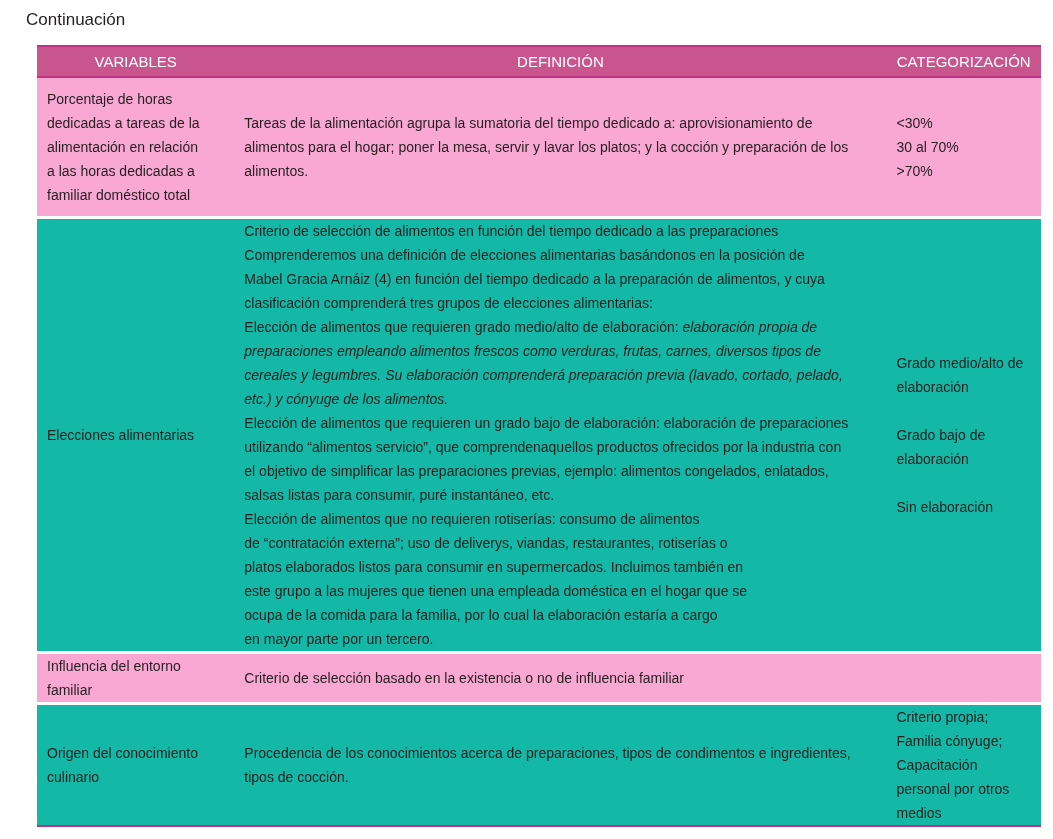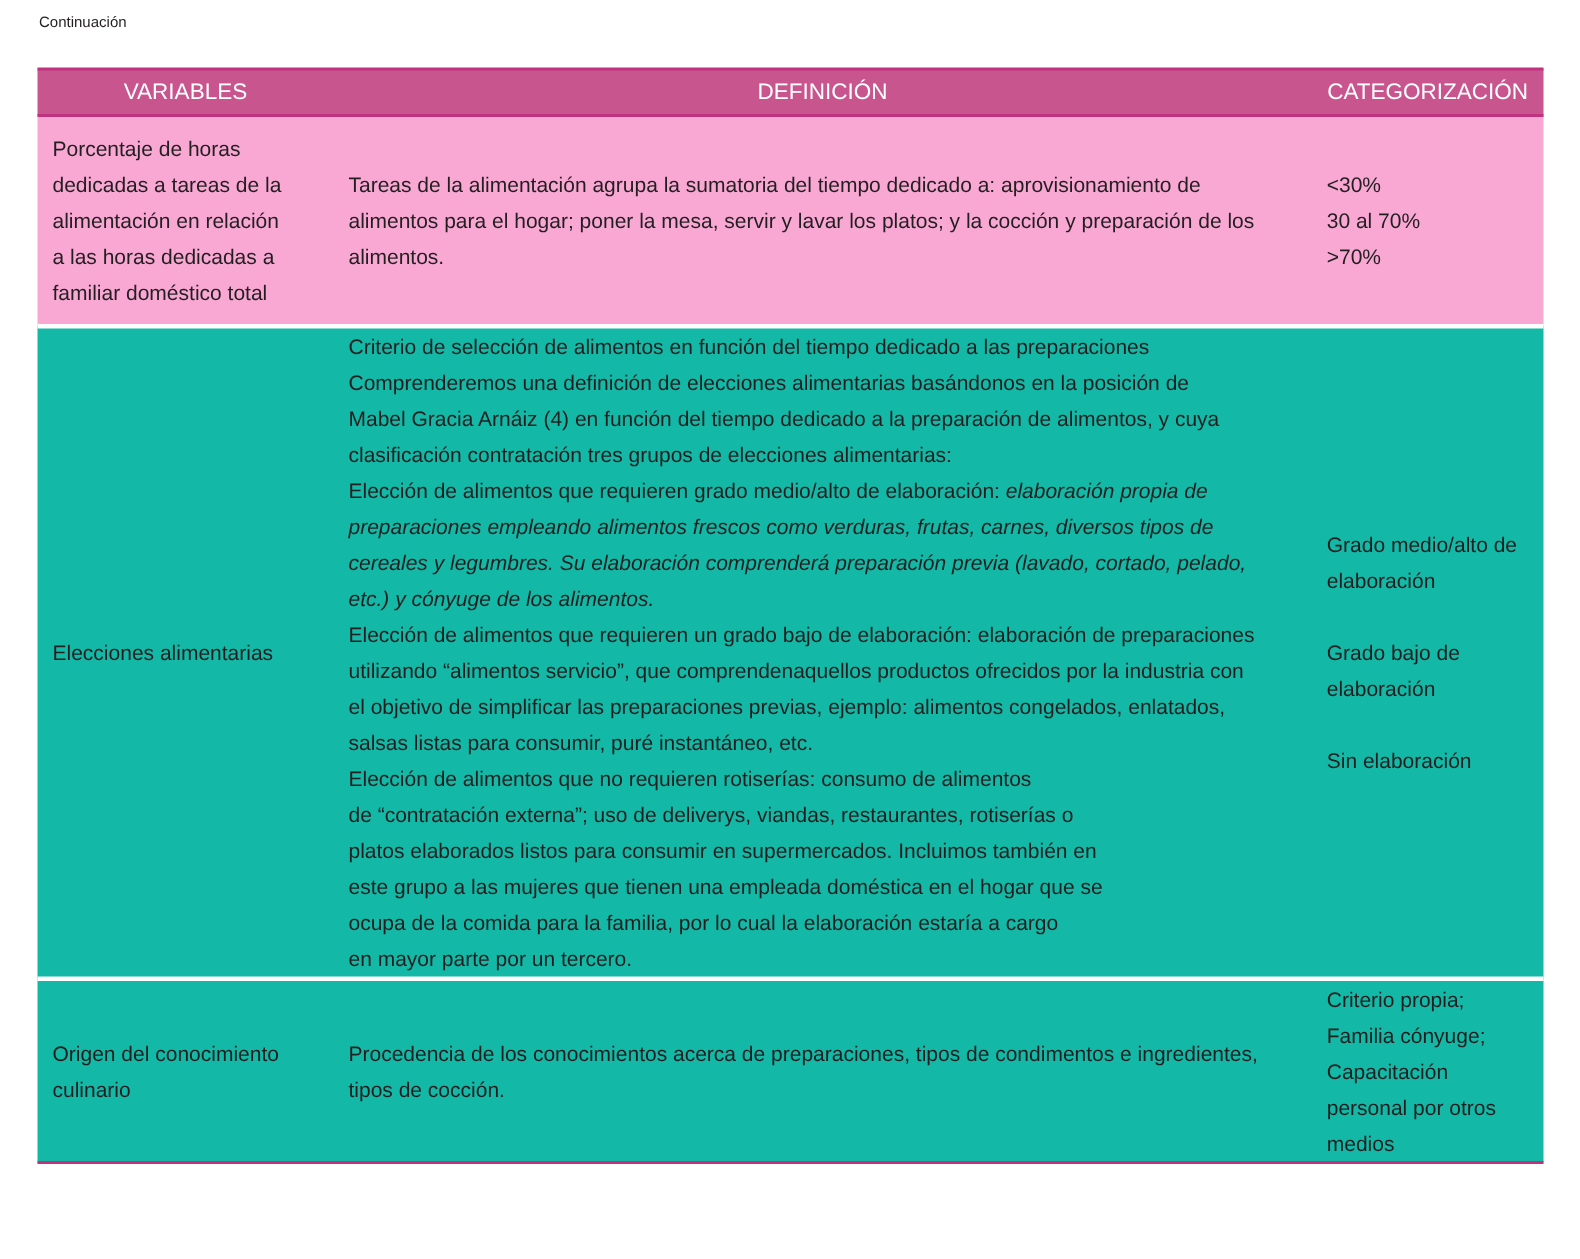--- a/index.html
+++ b/index.html
@@ -1,18 +1,18 @@
 <!DOCTYPE html>
 <html><head>
 <meta charset="utf-8">
 <style>
   html, body { margin:0; padding:0; background:#ffffff; }
   body { width:1053px; height:839px; position:relative; font-family:"Liberation Sans", sans-serif; color:#231f20; overflow:hidden; }
-  .caption { position:absolute; left:26px; top:10px; font-size:10px; }
-  .tbl { position:absolute; left:25px; top:45px; width:1004px; border-collapse:collapse; font-size:14px; line-height:24px; }
+  .caption { position:absolute; left:26px; top:10px; font-size:17px; }
+  .tbl { position:absolute; left:37px; top:45px; width:1004px; border-collapse:collapse; font-size:14px; line-height:24px; }
   .tbl th { background:#c9558f; color:#ffffff; font-weight:normal; font-size:15px; height:29px; padding:0; border-top:2px solid #c0317f; border-bottom:2px solid #c0317f; }
   .tbl td { vertical-align:middle; padding:0 6px 0 10px; }
   .tbl tr.dark td { background:#f9a8d4; }
   .tbl tr.light td { background:#14b8a6; }
   .tbl tr.sep td { border-top:3px solid #ffffff; }
   .tbl tr.last td { border-bottom:2px solid #c0317f; }
   .c1 { width:185px; }
   .c2 { width:640px; }
   .c3 { width:140px;margin-top:44px; }
   .line { display:block; white-space:nowrap; }
@@ -55,21 +55,21 @@
     </tr>
 
     <tr class="light sep" style="height:432px;">
       <td class="c1">
         <span class="line">Elecciones alimentarias</span>
       </td>
       <td class="c2">
         <span class="line">Criterio de selección de alimentos en función del tiempo dedicado a las preparaciones</span>
         <span class="line">Comprenderemos una definición de elecciones alimentarias basándonos en la posición de</span>
         <span class="line">Mabel Gracia Arnáiz (4) en función del tiempo dedicado a la preparación de alimentos, y cuya</span>
-        <span class="line">clasificación contratación tres grupos de elecciones alimentarias:</span>
+        <span class="line">clasificación comprenderá tres grupos de elecciones alimentarias:</span>
         <span class="line"><span>Elección de alimentos que requieren grado medio/alto de elaboración: </span><span class="it">elaboración propia de</span></span>
         <span class="line it">preparaciones empleando alimentos frescos como verduras, frutas, carnes, diversos tipos de</span>
         <span class="line it">cereales y legumbres. Su elaboración comprenderá preparación previa (lavado, cortado, pelado,</span>
         <span class="line it">etc.) y cónyuge de los alimentos.</span>
         <span class="line">Elección de alimentos que requieren un grado bajo de elaboración: elaboración de preparaciones</span>
         <span class="line">utilizando “alimentos servicio”, que comprendenaquellos productos ofrecidos por la industria con</span>
         <span class="line">el objetivo de simplificar las preparaciones previas, ejemplo: alimentos congelados, enlatados,</span>
         <span class="line">salsas listas para consumir, puré instantáneo, etc.</span>
         <span class="line">Elección de alimentos que no requieren rotiserías: consumo de alimentos</span>
         <span class="line">de “contratación externa”; uso de deliverys, viandas, restaurantes, rotiserías o</span>
@@ -82,20 +82,30 @@
         <span class="line">Grado medio/alto de</span>
         <span class="line">elaboración</span>
         <span class="cat-gap"></span>
         <span class="line">Grado bajo de</span>
         <span class="line">elaboración</span>
         <span class="cat-gap"></span>
         <span class="line">Sin elaboración</span>
       </td>
     </tr>
 
+    <tr class="dark sep" style="height:48px;">
+      <td class="c1">
+        <span class="line">Influencia del entorno</span>
+        <span class="line">familiar</span>
+      </td>
+      <td class="c2">
+        <span class="line">Criterio de selección basado en la existencia o no de influencia familiar</span>
+      </td>
+      <td class="c3"></td>
+    </tr>
 
     <tr class="light sep last" style="height:118px;">
       <td class="c1">
         <span class="line">Origen del conocimiento</span>
         <span class="line">culinario</span>
       </td>
       <td class="c2">
         <span class="line">Procedencia de los conocimientos acerca de preparaciones, tipos de condimentos e ingredientes,</span>
         <span class="line">tipos de cocción.</span>
       </td>

